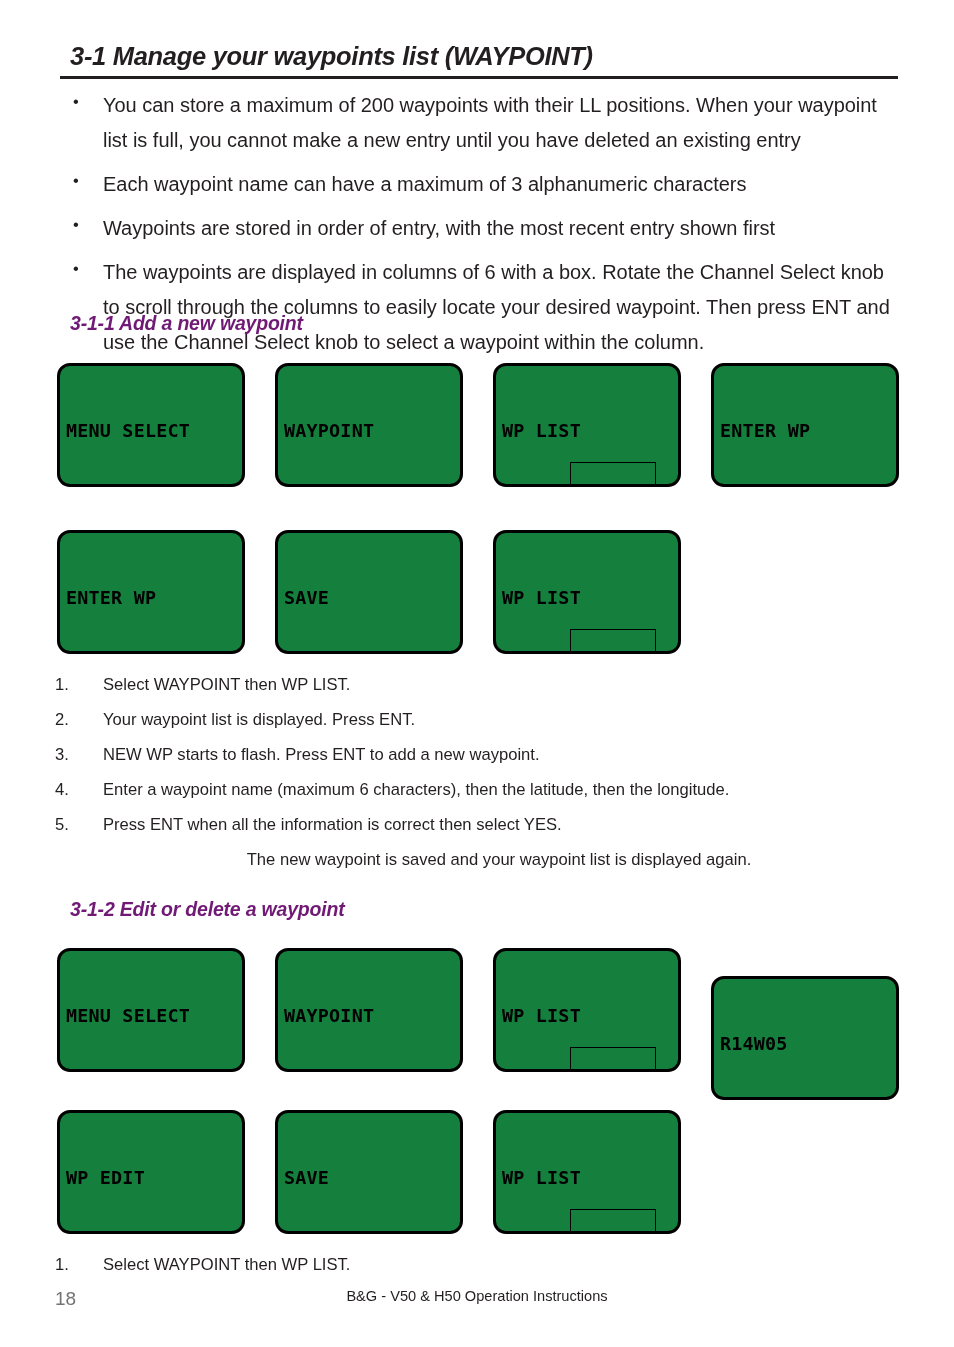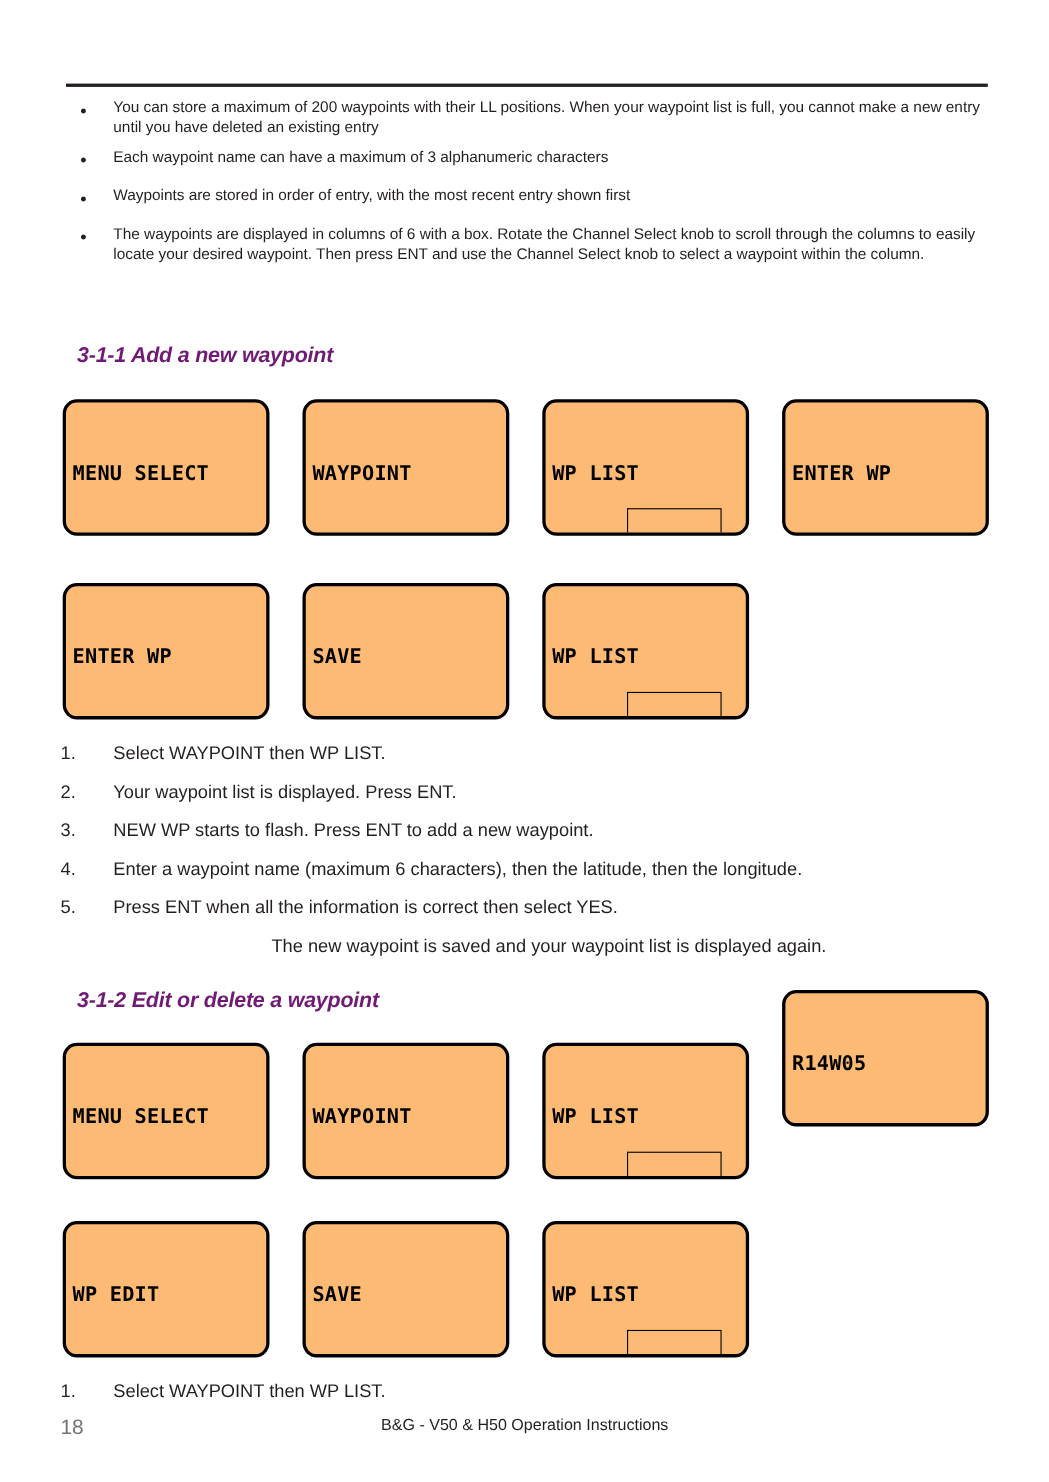--- a/index.html
+++ b/index.html
@@ -59,22 +59,22 @@
     width: 33px;
     flex: 0 0 33px;
     font-size: 16.5px;
     line-height: 26px;
     text-align: left;
     padding-left: 3px;
     box-sizing: border-box;
   }
   .bullet-text {
     flex: 1 1 auto;
-    font-size: 14px;
-    line-height: 18px;
+    font-size: 20px;
+    line-height: 35px;
     letter-spacing: -0.02px;
   }
 
   
   .section-heading {
     position: absolute;
     font-size: 19.5px;
     font-weight: bold;
     font-style: italic;
     color: #701a75;
@@ -83,21 +83,21 @@
   }
   #sec-311 { left: 70px; top: 312px; }
   #sec-312 { left: 70px; top: 898px; }
 
   
   .lcd {
     position: absolute;
     box-sizing: border-box;
     border: 3.2px solid #000000;
     border-radius: 13px;
-    background: #fdba74;
+    background: #15803d;
     overflow: hidden;
   }
   .lcd-inner {
     position: absolute;
     left: 0;
     top: 0;
     right: 0;
     bottom: 0;
     padding: 14px 0 0 6px;
     font-family: "DejaVu Sans Mono", "Liberation Mono", monospace;
@@ -168,20 +168,21 @@
     text-align: center;
     font-size: 14.6px;
     color: #231f20;
   }
 </style>
 </head>
 <body>
 
 <div class="page">
 
+  <div class="chapter-title">3-1 Manage your waypoints list (WAYPOINT)</div>
   <div class="header-rule"></div>
 
   <div class="bullets">
     <div class="bullet-row">
       <div class="bullet-mark">•</div>
       <div class="bullet-text">You can store a maximum of 200 waypoints with their LL positions. When your waypoint list is full, you cannot make a new entry until you have deleted an existing entry</div>
     </div>
     <div class="bullet-row">
       <div class="bullet-mark">•</div>
       <div class="bullet-text">Each waypoint name can have a maximum of 3 alphanumeric characters</div>
@@ -325,21 +326,21 @@
       <div class="wp-grid">
         <div class="wp-box-outline"></div>
         
         
         
         
       </div>
     </div>
   </div>
 
-  <div class="lcd" style="left:711px; top:900px; width:188px; height:124px;">
+  <div class="lcd" style="left:711px; top:976px; width:188px; height:124px;">
     <div class="lcd-inner">
       <div class="lcd-line">R14W05</div>
       <div class="lcd-line"><span class="lcd-sel">▶</span><span>WP EDIT</span></div>
       
       
       
     </div>
   </div>
 
   <div class="lcd" style="left:57px; top:1110px; width:188px; height:124px;">

